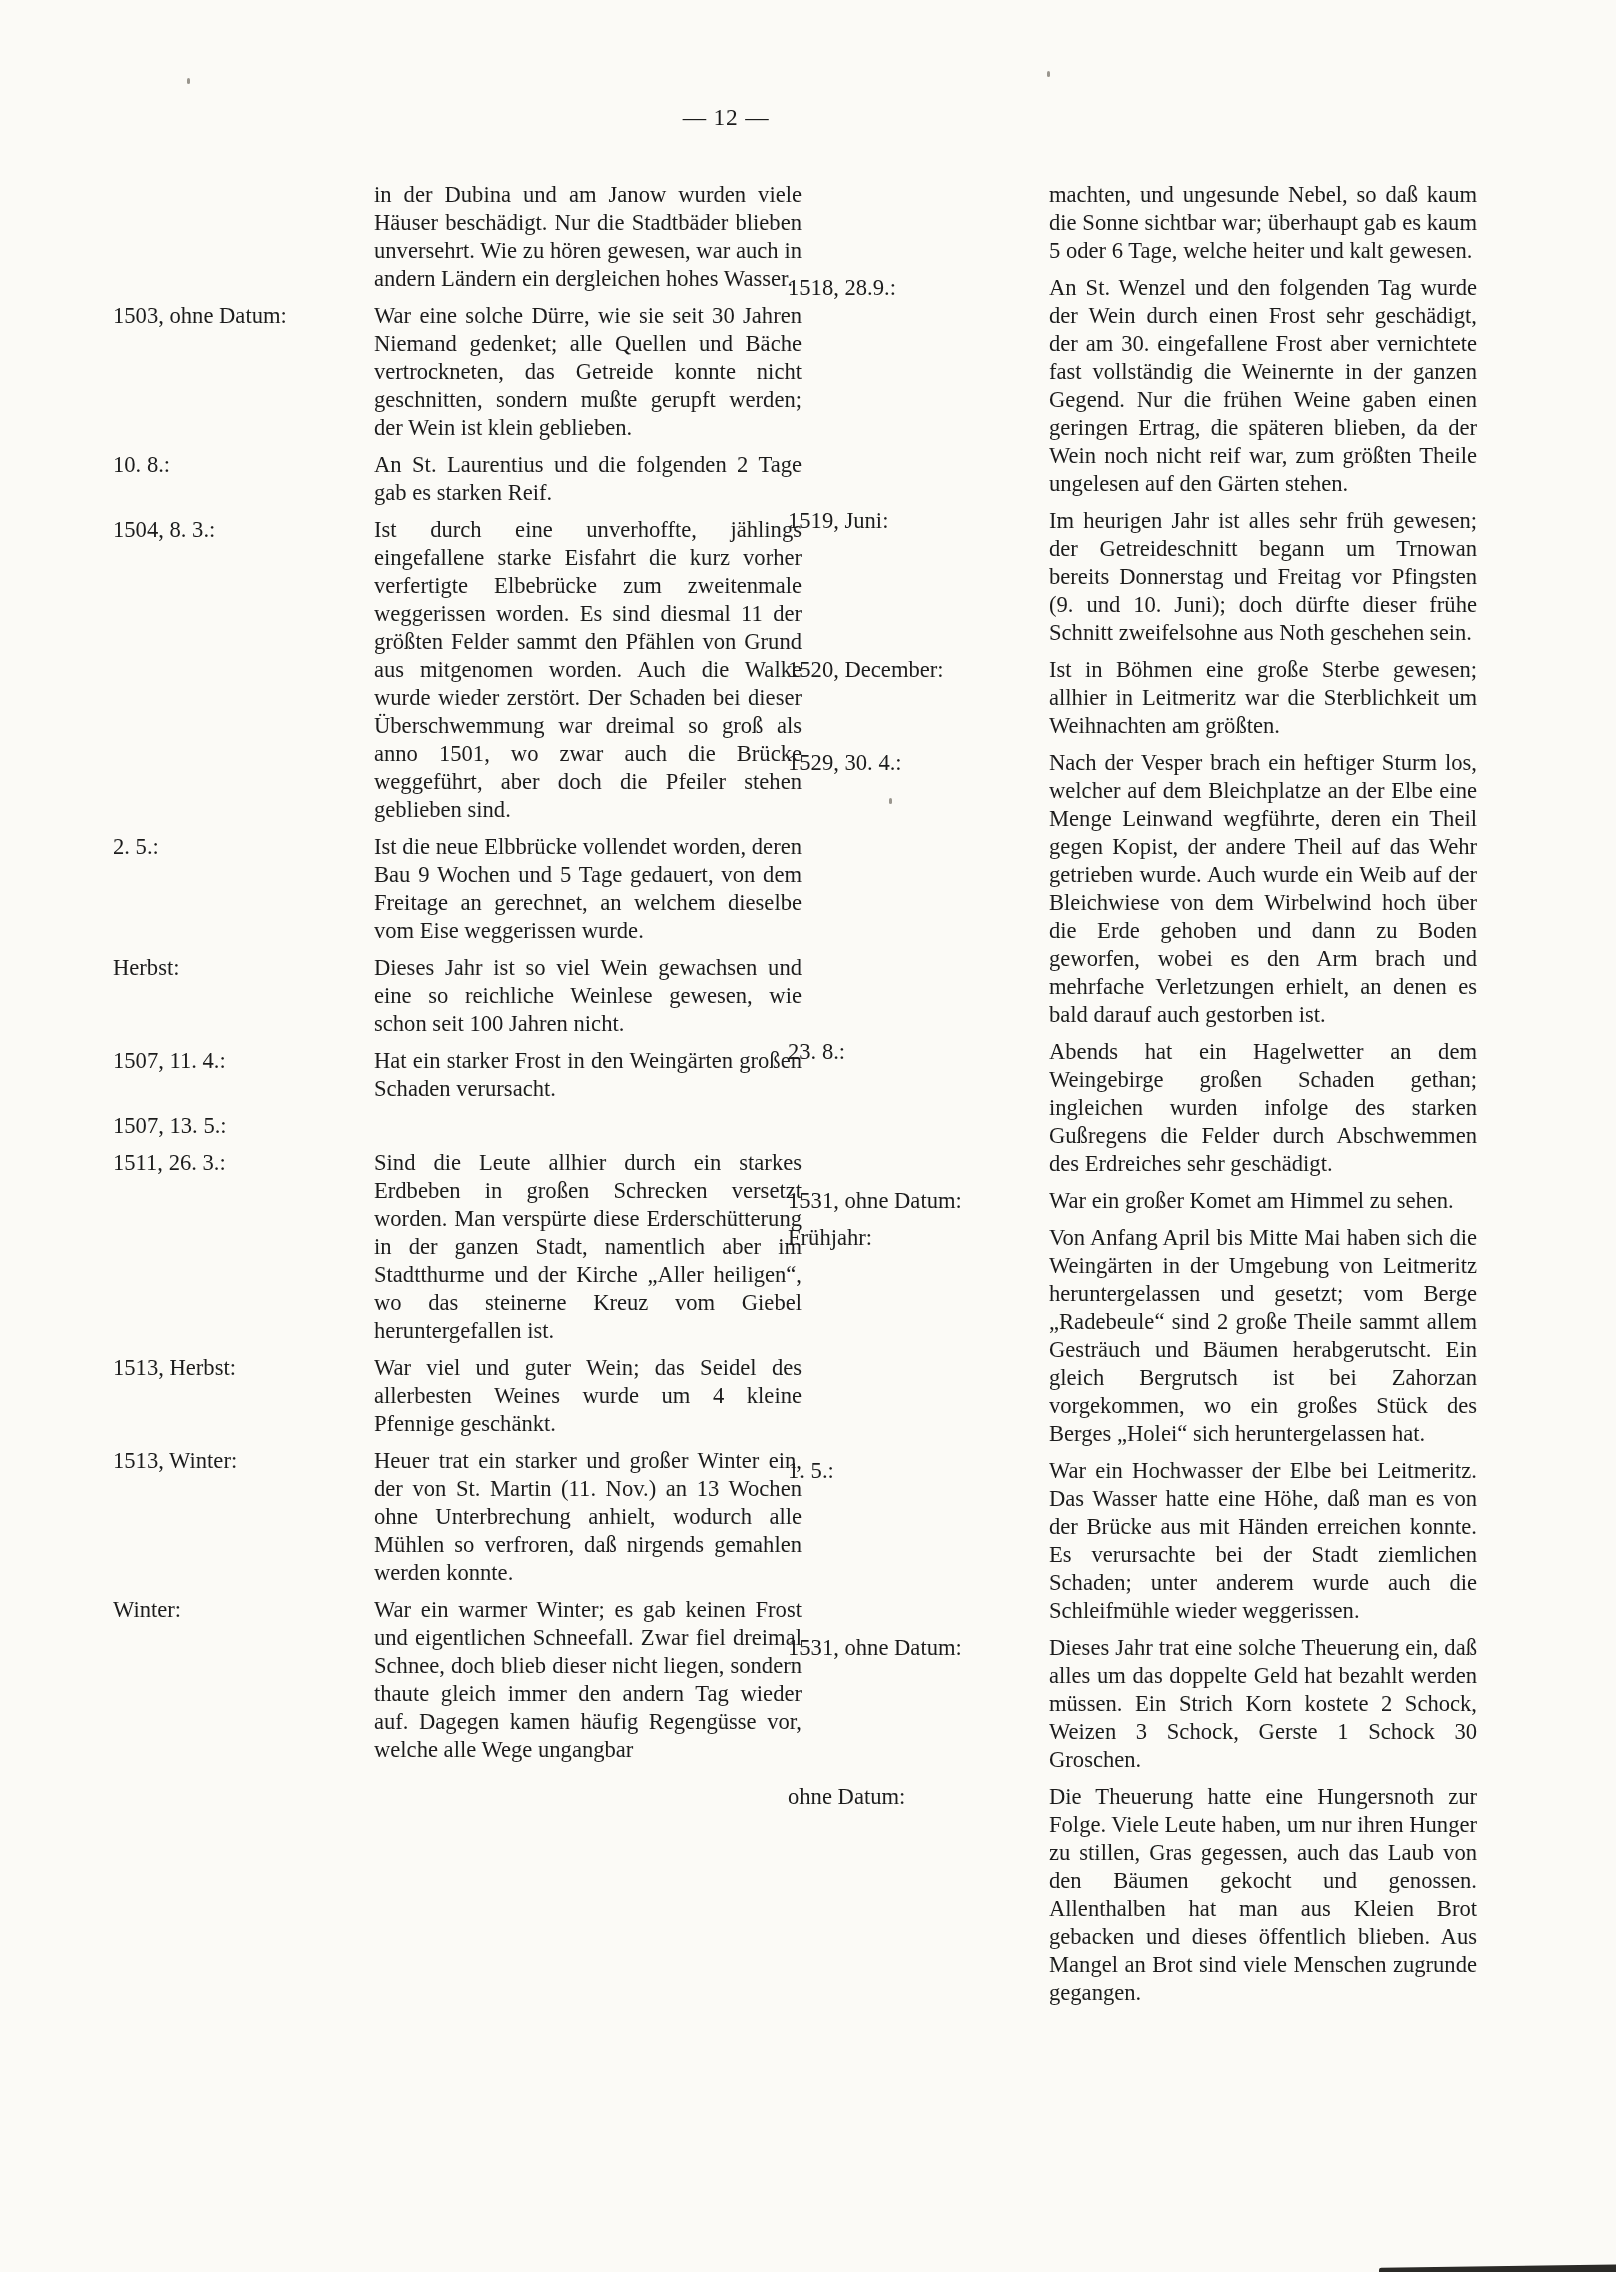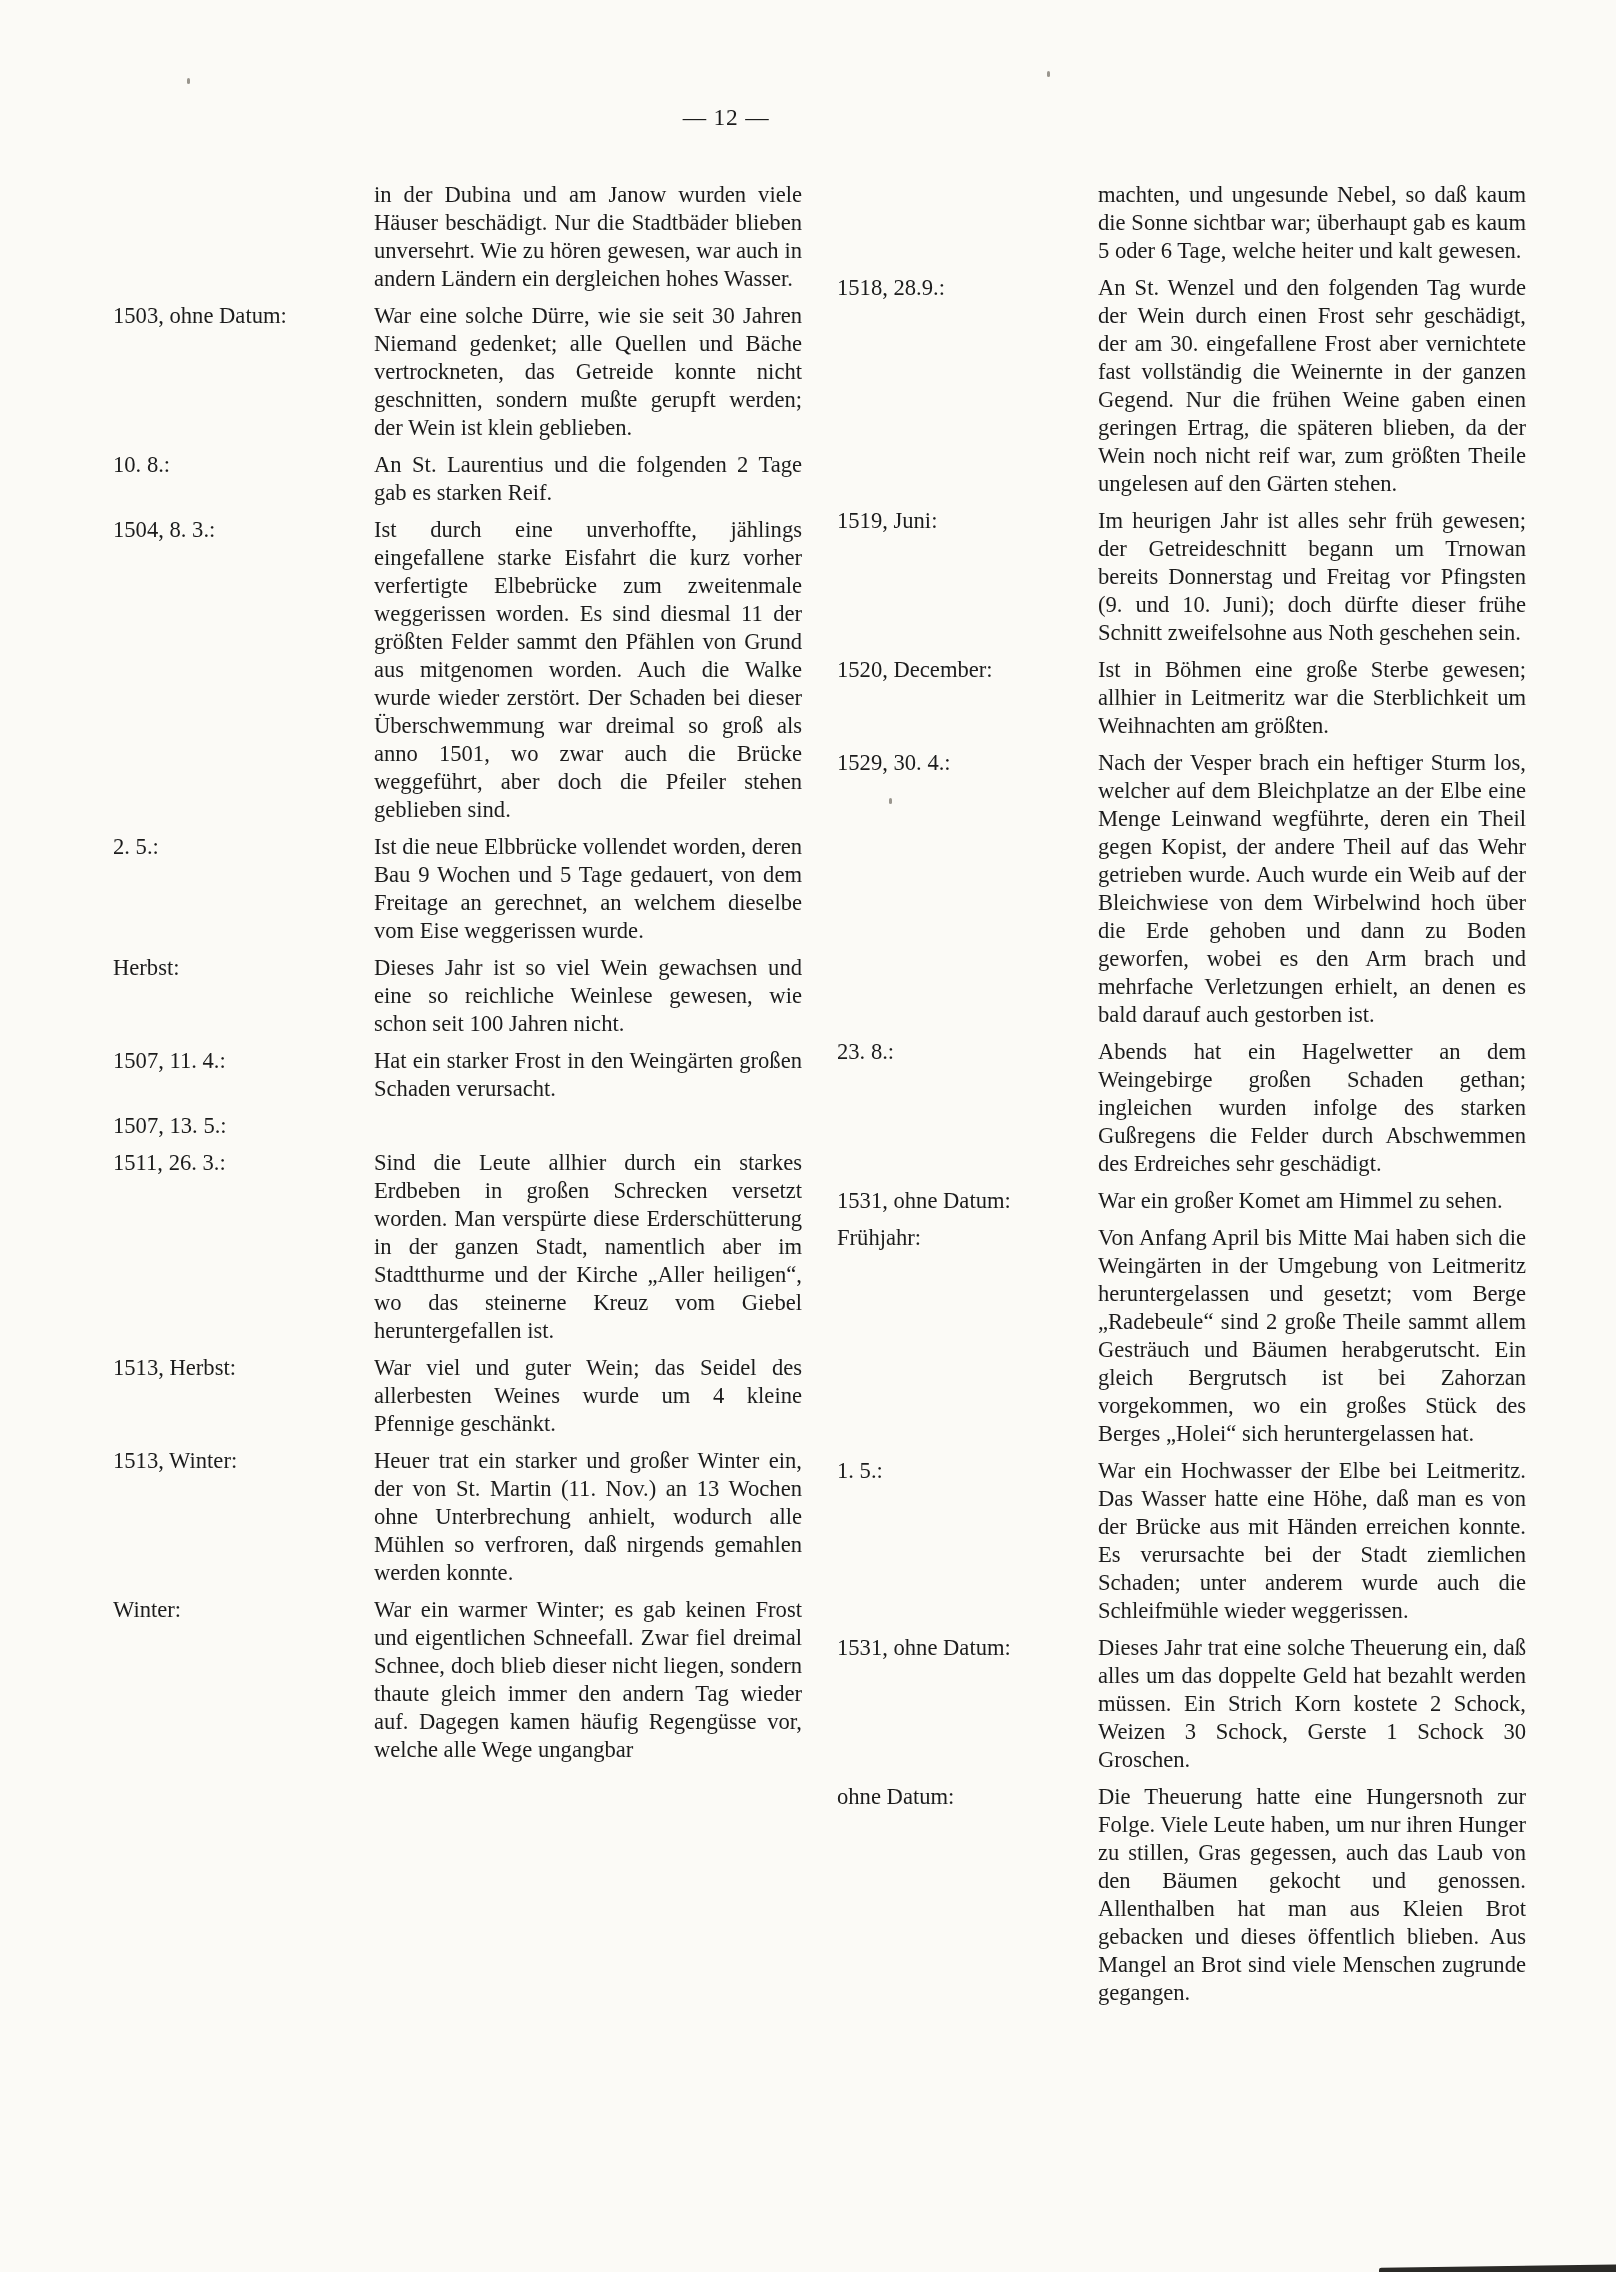--- a/index.html
+++ b/index.html
@@ -25,21 +25,21 @@
     width: 1452px;
     text-align: center;
     font-size: 23.4px;
     letter-spacing: 0.8px;
   }
   .column {
     position: absolute;
     top: 181px;
   }
   #left-column  { left: 113px; }
-  #right-column { left: 837px; }
+  #right-column { left: 788px; }
   .entry {
     display: flex;
     margin-bottom: 9px;
   }
   .entry-date {
     flex: none;
     width: 239px;
     text-align: left;
     white-space: nowrap;
   }

